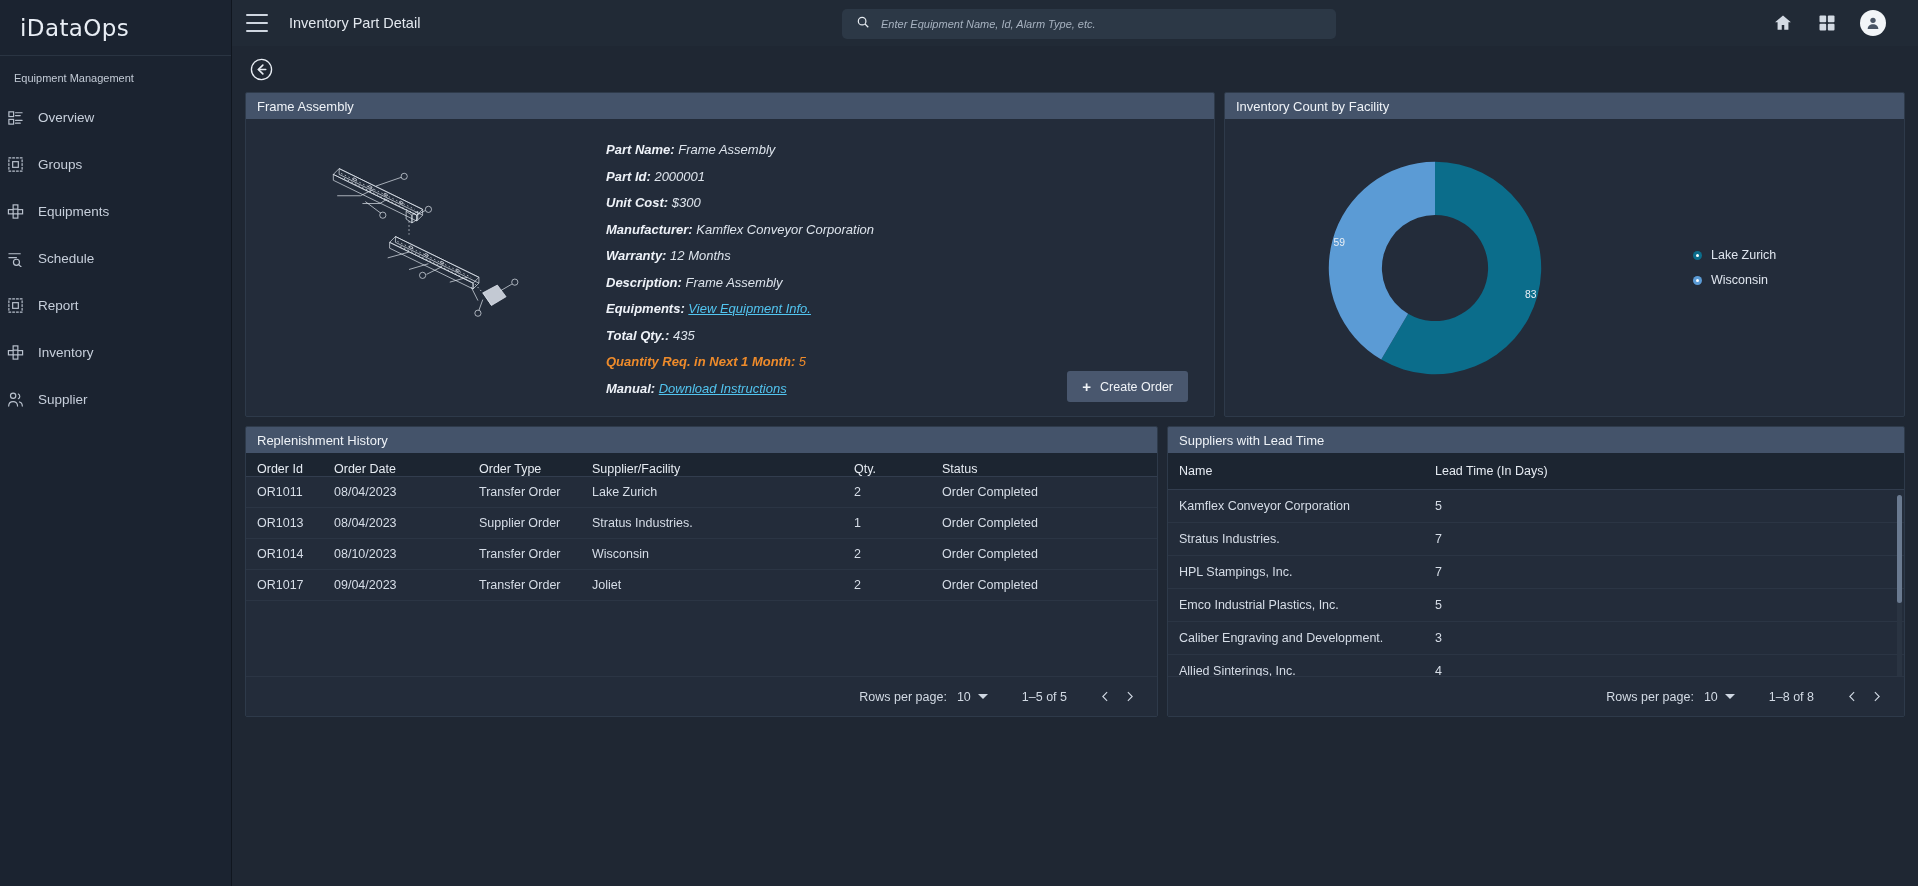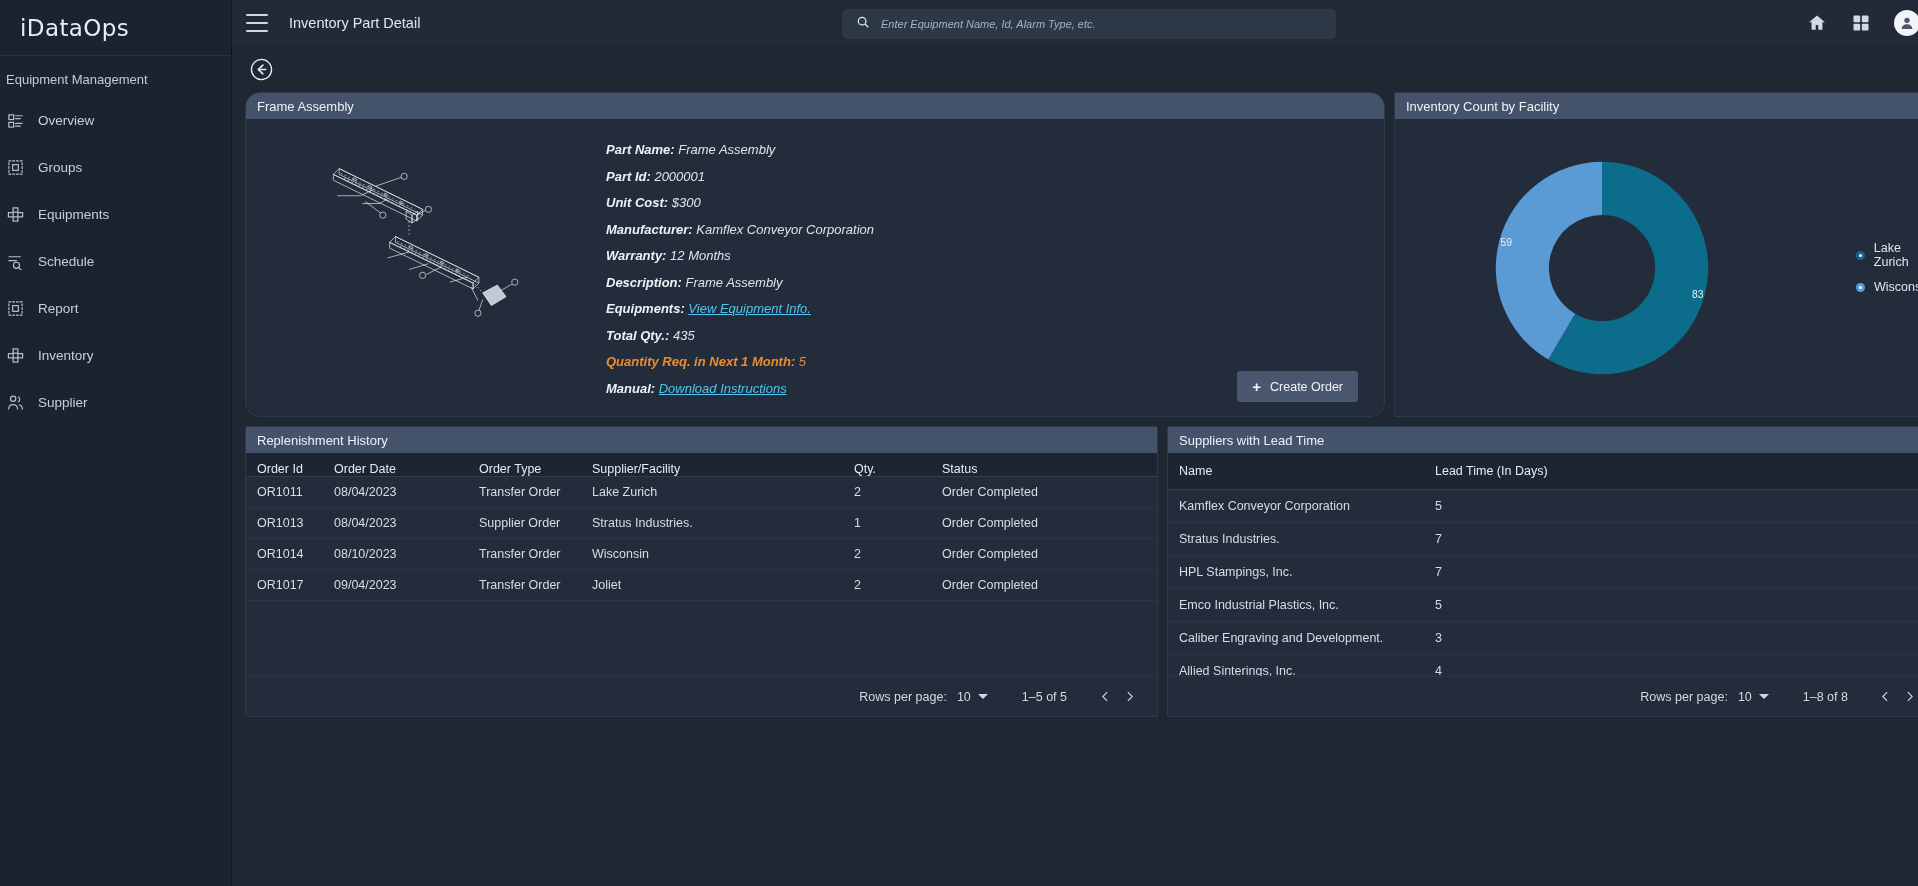--- a/index.html
+++ b/index.html
@@ -25,22 +25,22 @@
     height: 56px; display: flex; align-items: center;
     padding-left: 20px;
     border-bottom: 1px solid #2a3442;
   }
   #brand .logo {
     font-size: 23px; font-weight: 400; letter-spacing: .4px;
     color: #e8edf4;
     font-family: "DejaVu Sans", sans-serif;
   }
   #nav-section-title {
-    font-size: 13px; color: #c3cbd6;
-    padding: 16px 0 10px 6px;
+    font-size: 11px; color: #c3cbd6;
+    padding: 16px 0 10px 14px;
   }
   .nav-item {
     display: flex; align-items: center; gap: 14px;
     height: 47px; padding-left: 6px;
     color: #c7cfdb; font-size: 13.5px;
     cursor: pointer;
   }
   .nav-item .nav-ico { width: 18px; height: 18px; display: flex; align-items: center; justify-content: center; opacity: .92; }
   .nav-item .nav-ico svg { width: 17px; height: 17px; stroke: #c7cfdb; fill: none; stroke-width: 1.25; }
 
@@ -98,21 +98,21 @@
   }
   .panel-head {
     background: #44536a;
     height: 20px; min-height: 26px;
     display: flex; align-items: center;
     padding-left: 11px;
     font-size: 13px; color: #eef2f7;
   }
 
   
-  #part-panel { width: 1140px; height: 325px; border-radius: 15px; }
+  #part-panel { width: 970px; height: 325px; }
   #part-body { flex: 1; display: flex; padding: 10px 0 0 0; position: relative; }
   #part-img { width: 360px; display: flex; align-items: flex-start; justify-content: center; padding-top: 26px; }
   #part-img svg { width: 215px; height: 165px; }
   #part-fields { flex: 1; padding: 14px 0 0 0; font-style: italic; }
   .field { font-size: 13px; margin-bottom: 13.5px; color: #dfe5ee; line-height: 1; }
   .field .k { font-weight: bold; color: #eef2f8; }
   .field .v { color: #dde4ec; }
   .field.warn .k { color: #ee8b2b; font-weight: bold; }
   .field.warn .v { color: #ee8b2b; }
   .lnk { color: #52c5f0; text-decoration: underline; cursor: pointer; }

